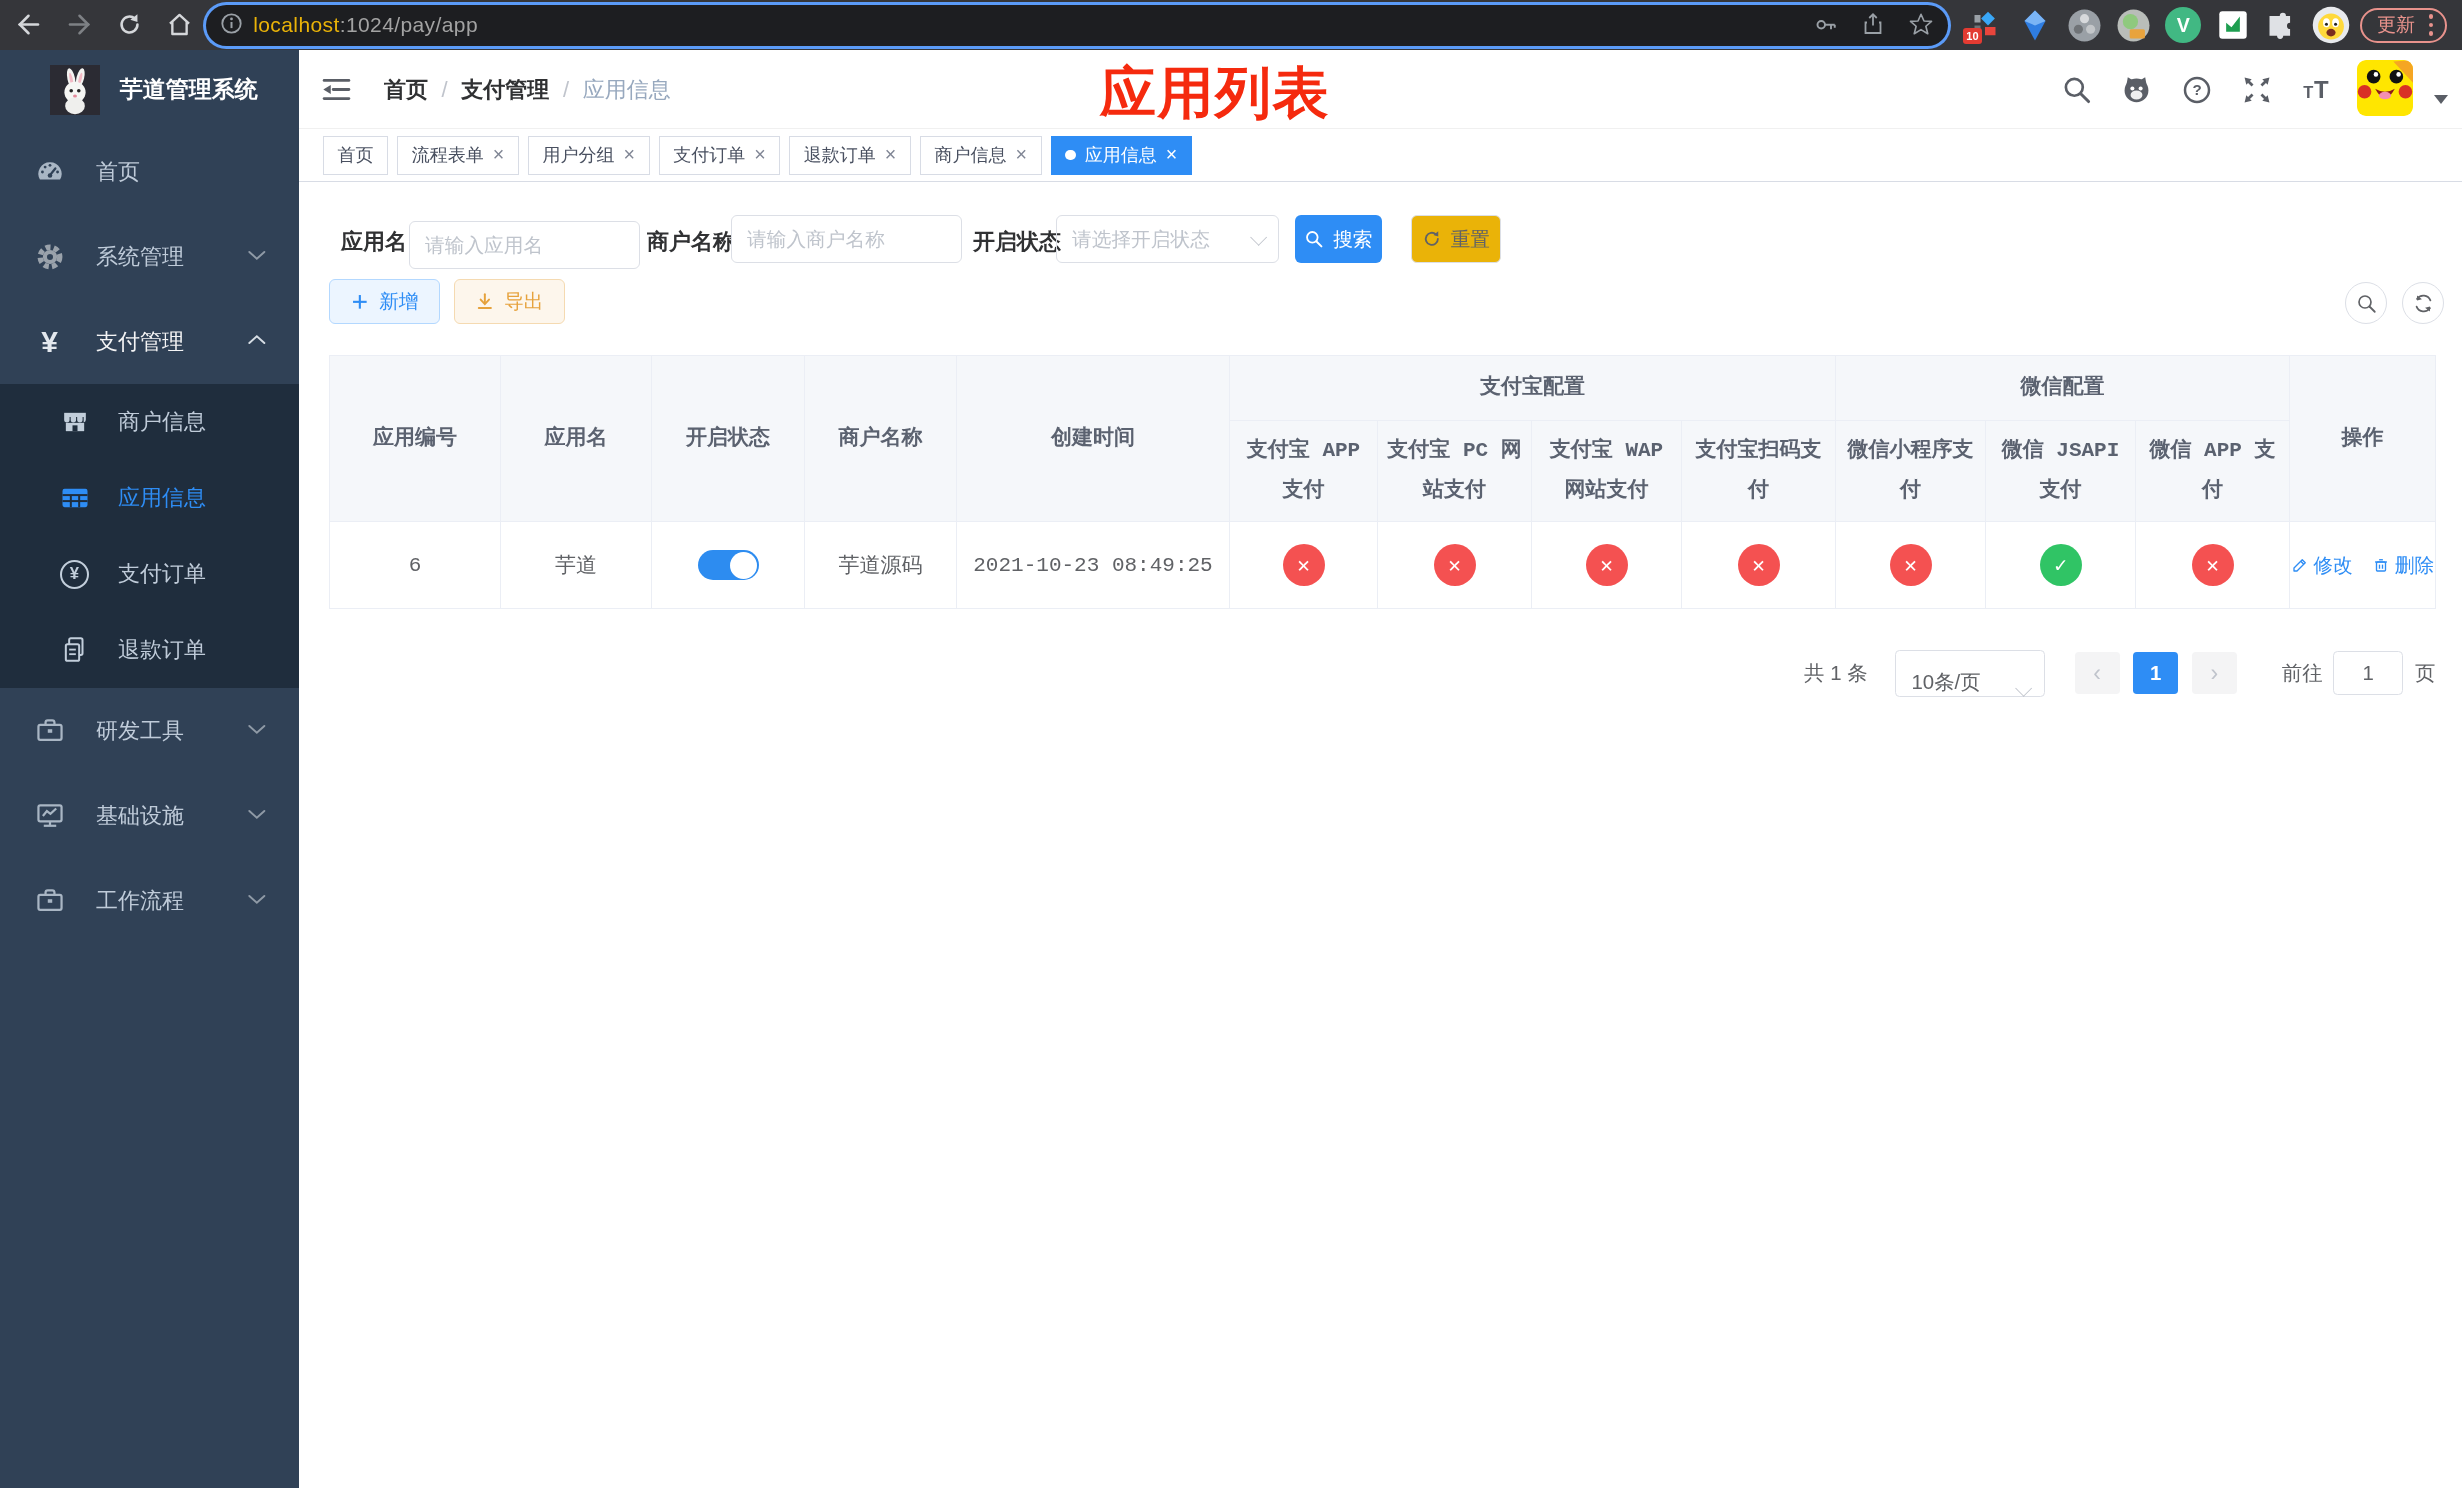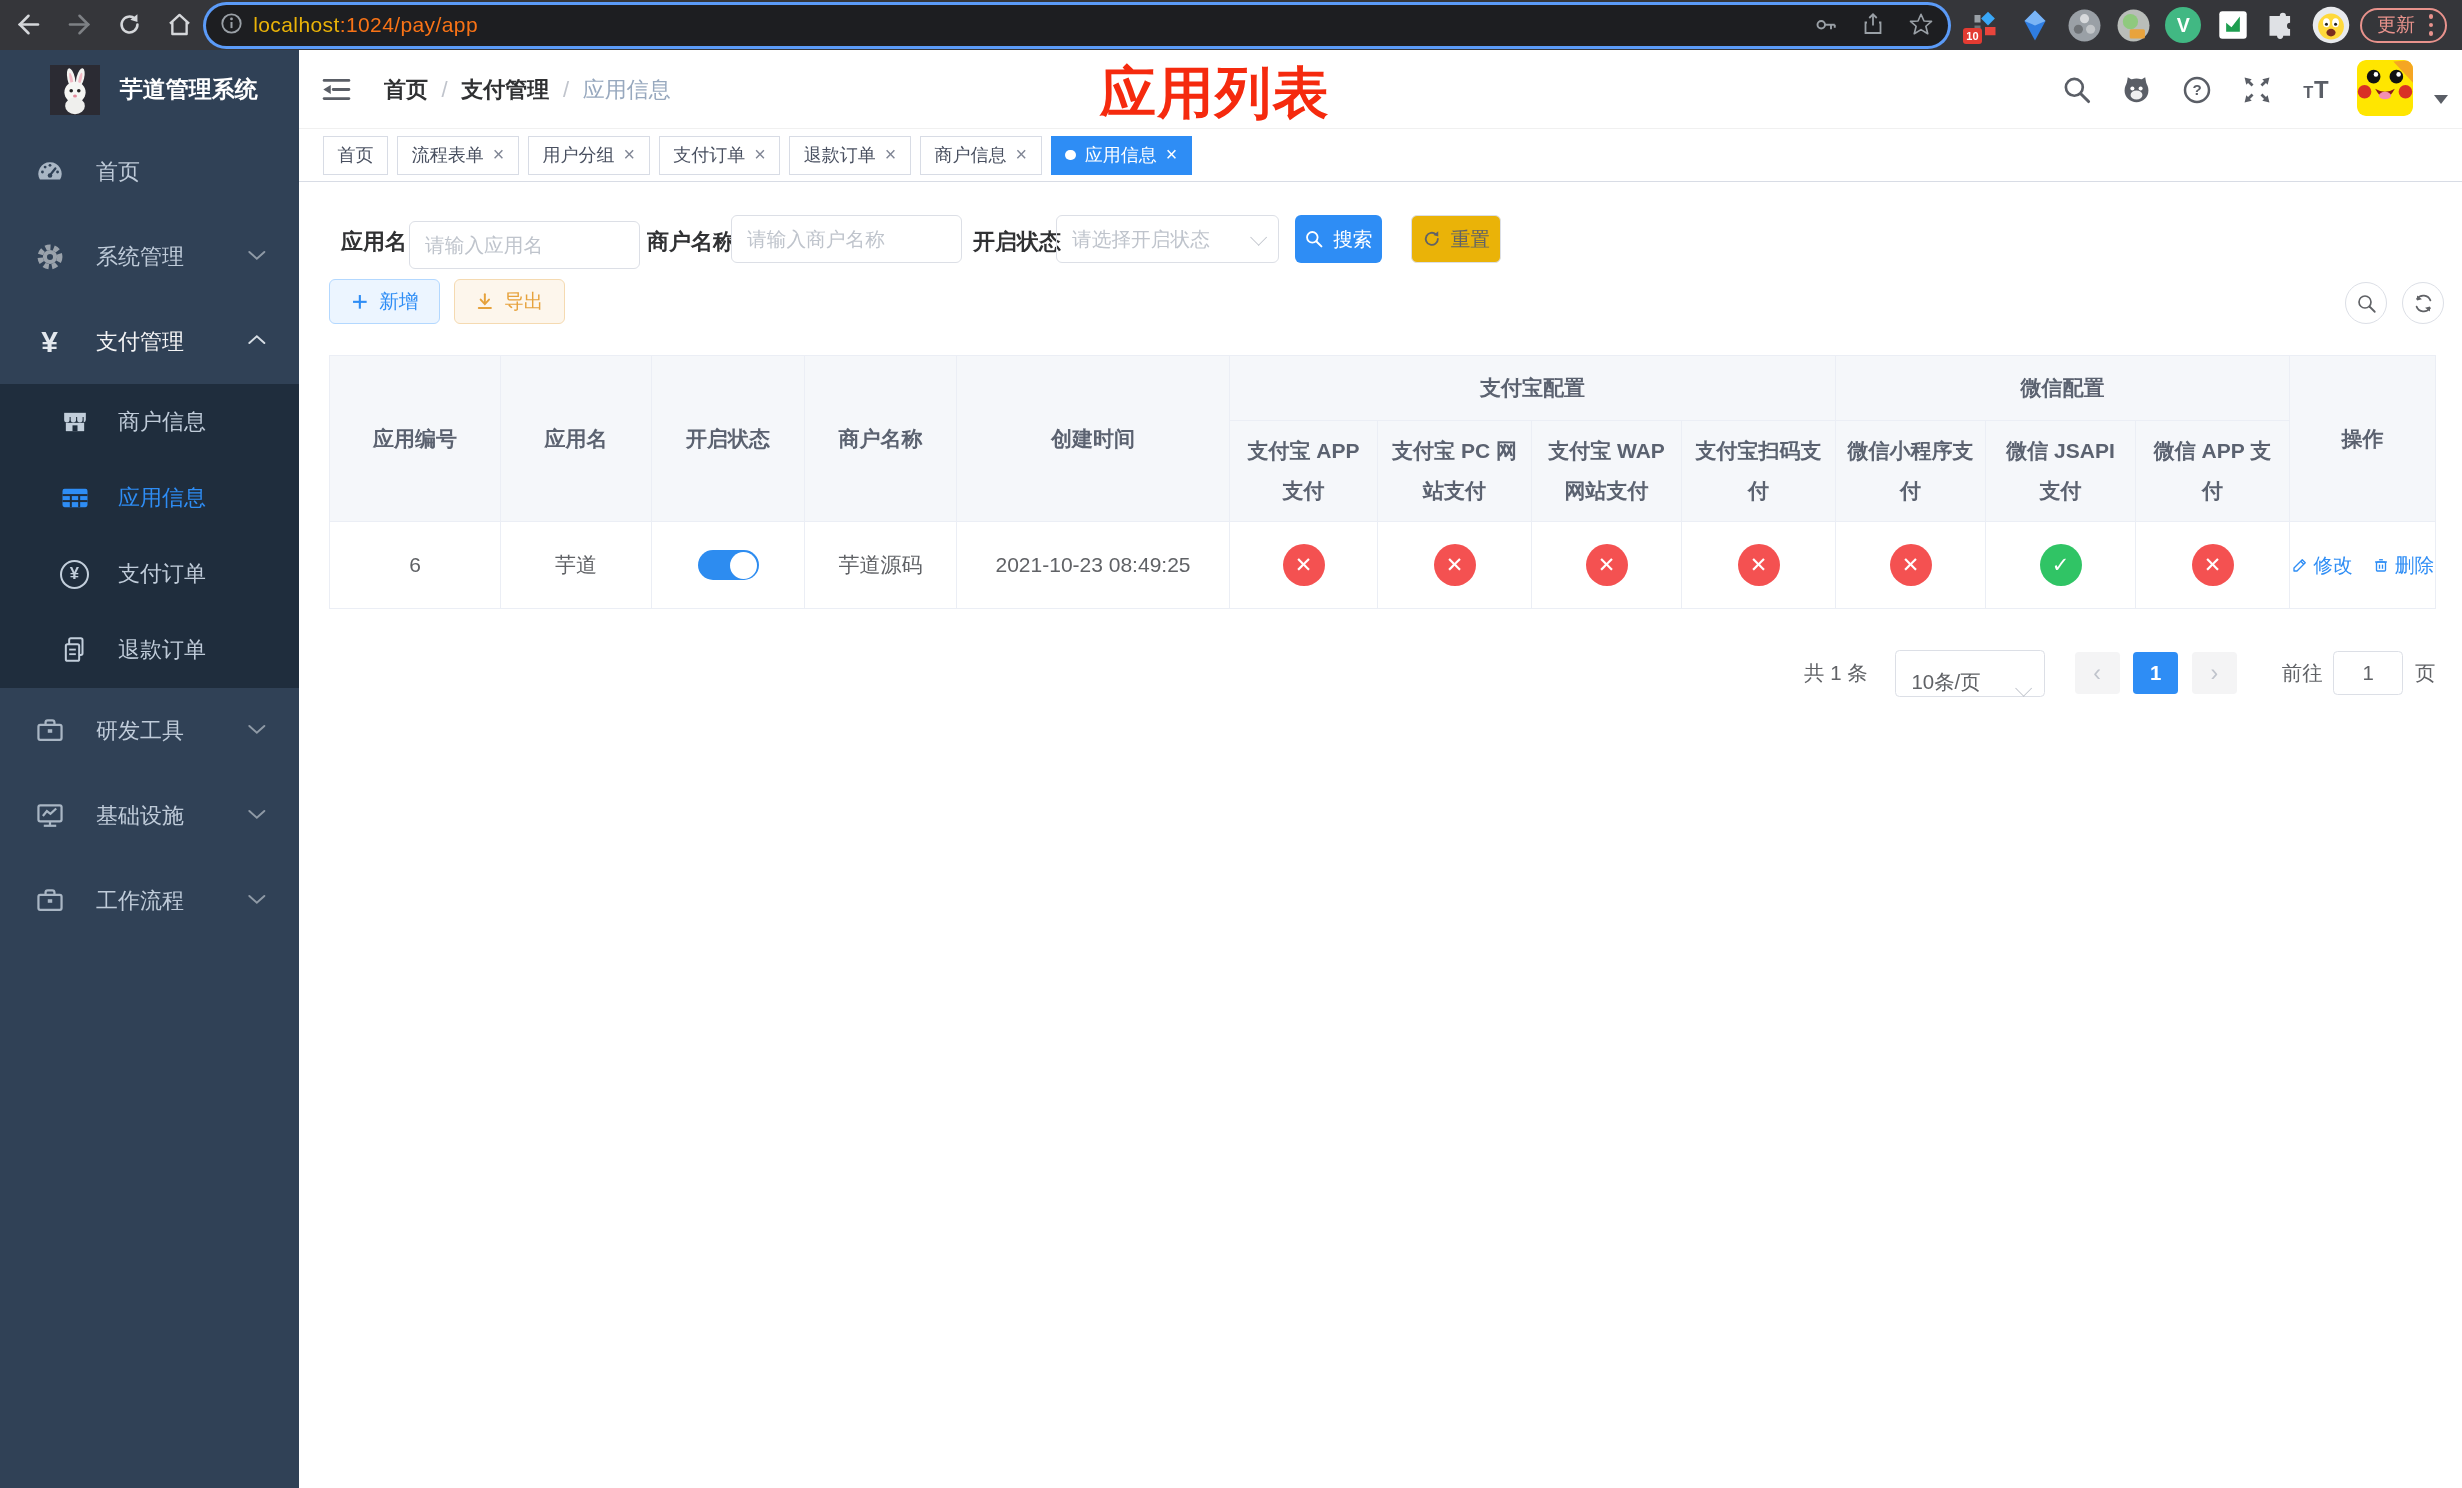--- a/index.html
+++ b/index.html
@@ -5,21 +5,21 @@
   * { margin:0; padding:0; box-sizing:border-box; }
   html,body { width:2462px; height:1489px; overflow:hidden; background:#fff;
     font-family:"Liberation Sans","DejaVu Sans",sans-serif; }
 
   
   #browser { position:absolute; left:0; top:0; width:2462px; height:50px; background:#35363a; }
   .nav-ico { position:absolute; top:6.8px; width:36px; height:36px; display:flex; align-items:center; justify-content:center; border-radius:50%; }
   #urlbar { position:absolute; left:206px; top:4.5px; width:1742px; height:41px; background:#1d1e21; border-radius:20.4px; box-shadow:0 0 0 3px #5b9bf8; display:flex; align-items:center; padding:0 13.6px; }
   .url-text { font-size:21px; margin-left:10.6px; letter-spacing:0.4px; }
   .url-host { color:#eab308; }
-  .url-path { color:#f97316; }
+  .url-path { color:#a3a3a3; }
   .url-right { position:absolute; right:15px; top:0; height:41px; display:flex; align-items:center; gap:24px; }
   #extbar { position:absolute; right:15px; top:0; height:50px; display:flex; align-items:center; gap:8.3px; }
   .ext { width:41px; height:41px; display:flex; align-items:center; justify-content:center; position:relative; border-radius:7.6px; }
   .badge10 { position:absolute; left:-3px; bottom:1.5px; background:#e33b32; color:#fff; font-size:11px; font-weight:bold; padding:0.8px 3.8px; border-radius:3px; line-height:14.4px; }
   #update-pill { height:35px; border:2.3px solid #e8928c; border-radius:19px; color:#e8928c; font-size:19px; display:flex; align-items:center; gap:13.6px; padding:0 12px 0 15px; }
   .vdots { display:flex; flex-direction:column; gap:3.8px; }
   .vdots i { width:4.5px; height:4.5px; border-radius:50%; background:#e8928c; }
 
   
   #sidebar { position:absolute; left:0; top:50px; width:299px; height:1439px; background:#304156; }
@@ -71,21 +71,21 @@
   #btn-search { position:absolute; left:996px; top:33px; width:87px; height:48px; background:#2e8df5; color:#fff; }
   #btn-reset { position:absolute; left:1094px; top:33px; width:90px; height:48px; background:#eab308; border-color:#dcdfe6; color:#606266;margin-left:18px; }
   #btn-add { position:absolute; left:30px; top:97px; width:111px; height:45px; background:#ecf5ff; border-color:#b3d8ff; color:#2e8df5; }
   #btn-export { position:absolute; left:155px; top:97px; width:111px; height:45px; background:#fdf6ec; border-color:#f5dab1; color:#e6a23c; }
   .circ-btn { position:absolute; top:100px; width:42px; height:42px; border:0.8px solid #dcdfe6; border-radius:50%; display:flex; align-items:center; justify-content:center; background:#fff; cursor:pointer; }
   #circ-search { left:2046px; }
   #circ-refresh { left:2103px; }
 
   
   #apptable { position:absolute; left:30px; top:173px; width:2106px; border-collapse:collapse; table-layout:fixed; font-size:21px; }
-  #apptable th, #apptable td { border:0.8px solid #ebeef5; text-align:center; }
+  #apptable th, #apptable td { border:0.8px solid #ebeef5; text-align:center;font-family:Liberation Mono, monospace; }
   #apptable th { background:#f5f7fa; color:#5b6270; font-weight:700; padding:6px 7.6px; line-height:1.9; }
   #apptable td { background:#fff; color:#606266; height:87px; }
   tr.grp-row th { height:65px; }
   tr.sub-row th { height:101px; }
   .switch { width:61px; height:30px; border-radius:15px; background:#c0ccda; position:relative; display:inline-block; vertical-align:middle; cursor:pointer; }
   .switch.on { background:#2d8cf0; }
   .switch .knob { position:absolute; top:1.5px; left:1.5px; width:27px; height:27px; border-radius:50%; background:#fff; }
   .switch.on .knob { left:auto; right:1.5px; }
   .stat { width:42px; height:42px; border-radius:50%; margin:0 auto; display:flex; align-items:center; justify-content:center; color:#fff; font-size:21px; }
   .stat.fail { background:#f45151; }

